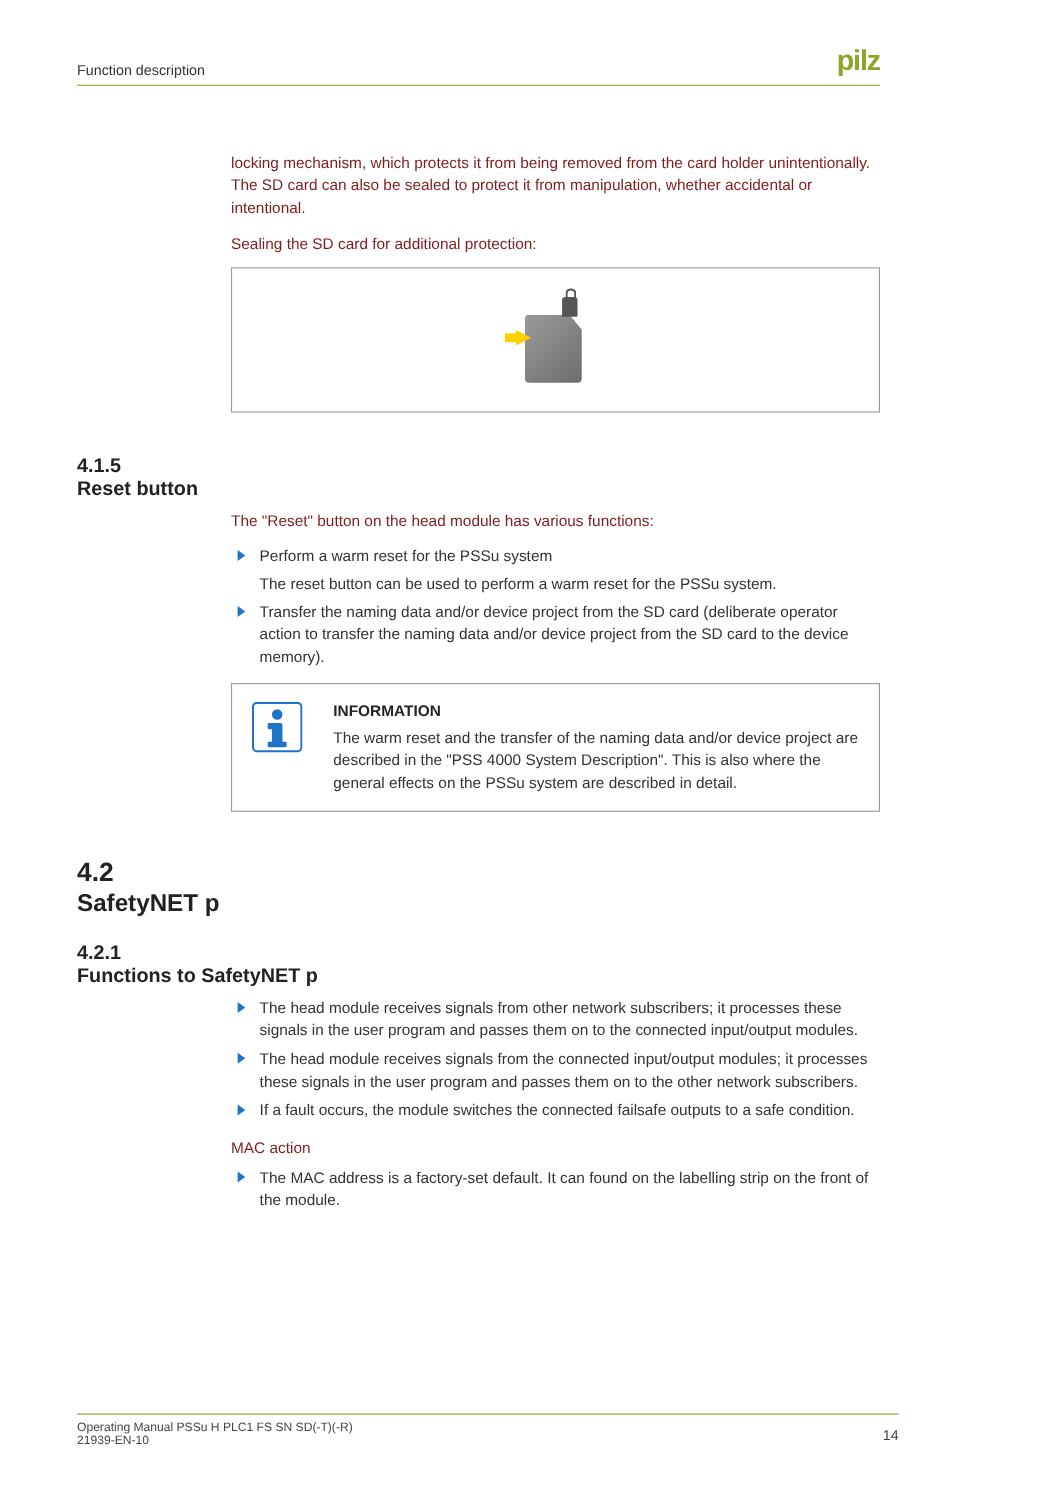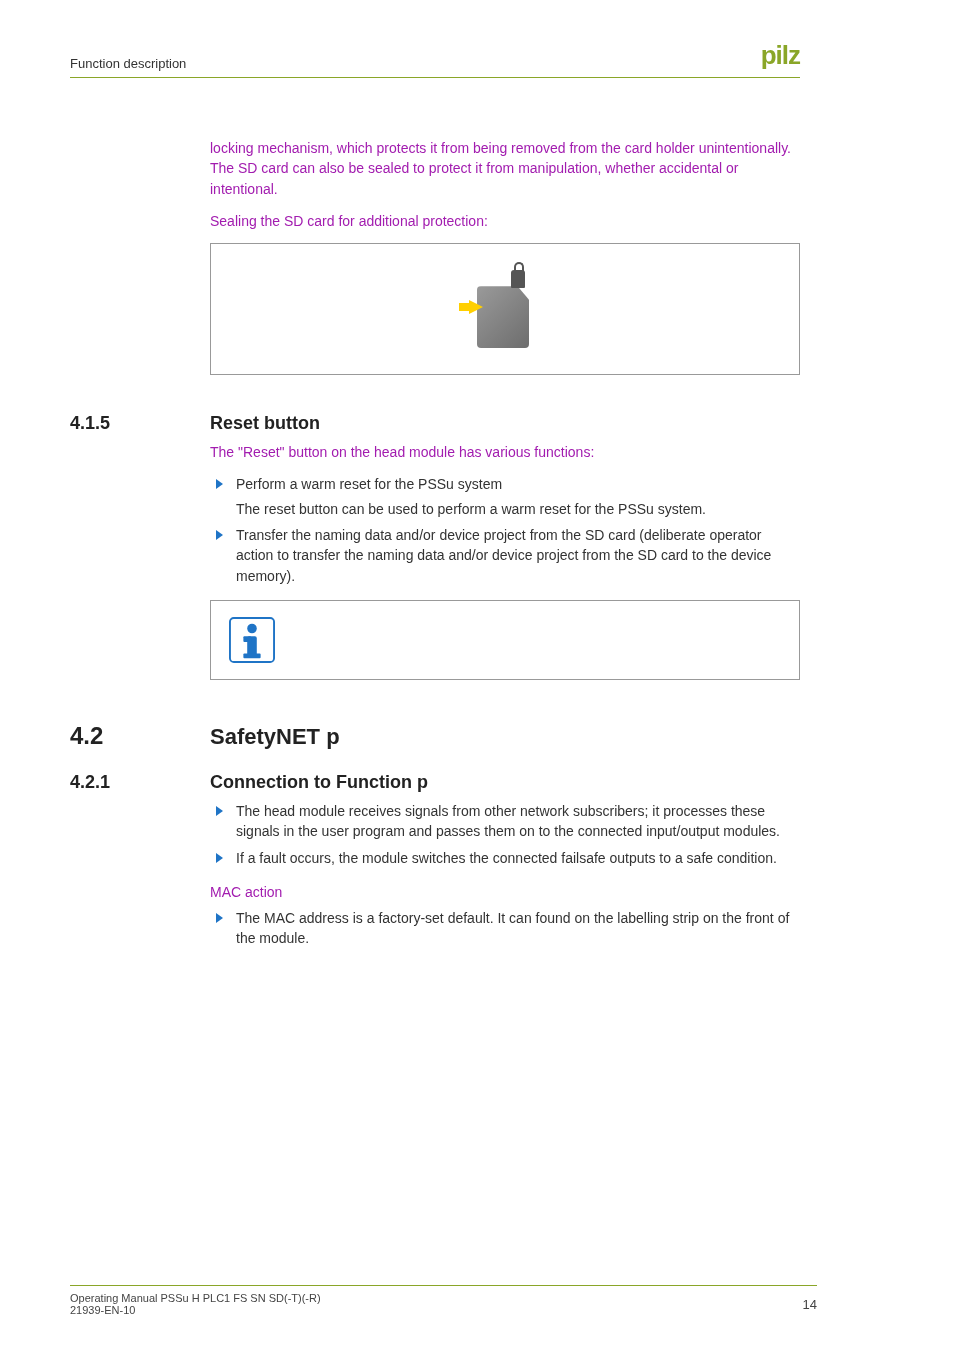--- a/index.html
+++ b/index.html
@@ -35,21 +35,21 @@
     font-size: 26px;
     letter-spacing: -1px;
     color: #8aa628;
   }
   .content-indent {
     margin-left: 140px;
   }
   .body-text {
     font-size: 14px;
     line-height: 1.45;
-    color: #a21caf;
+    color: #7f1d1d;
     margin: 0 0 12px 0;
   }
   .figure-box {
     margin-left: 140px;
     margin-top: 8px;
     margin-bottom: 38px;
     border: 1px solid #999;
     height: 130px;
     display: flex;
     justify-content: center;
@@ -96,20 +96,21 @@
     content:"";
     position:absolute;
     left:-24px; top:-4px;
     width:12px;height:8px;
     background:#ffcf00;
   }
   .section-row {
     display: flex;
     align-items: baseline;
     margin-bottom: 8px;
+    flex-direction: column;
   }
   .sec-num {
     width: 140px;
     font-size: 18px;
     font-weight: bold;
     color: #222;
     flex-shrink: 0;
   }
   .sec-num.h2 {
     font-size: 24px;
@@ -236,34 +237,39 @@
   </div>
 
   <div class="info-box">
     <svg class="info-icon" viewBox="0 0 48 48">
       <rect x="1" y="1" width="46" height="46" rx="4" fill="#fff" stroke="#1f74c6" stroke-width="2"></rect>
       <circle cx="24" cy="12" r="5" fill="#1f74c6"></circle>
       <rect x="19" y="20" width="10" height="22" rx="2" fill="#1f74c6"></rect>
       <rect x="15" y="20" width="8" height="6" rx="1" fill="#1f74c6"></rect>
       <rect x="15" y="38" width="18" height="5" rx="1" fill="#1f74c6"></rect>
     </svg>
+    <div class="info-text-block">
+      <p class="info-heading">INFORMATION</p>
+      <p class="info-body">The warm reset and the transfer of the naming data and/or device project are described in the "PSS 4000 System Description". This is also where the general effects on the PSSu system are described in detail.</p>
+    </div>
   </div>
 
   <div class="section-row" style="margin-bottom:22px;">
     <span class="sec-num h2">4.2</span>
     <span class="sec-title h2">SafetyNET p</span>
   </div>
 
   <div class="section-row">
     <span class="sec-num">4.2.1</span>
-    <span class="sec-title">Connection to Function p</span>
+    <span class="sec-title">Functions to SafetyNET p</span>
   </div>
   <div class="content-indent">
     <ul class="bullet-list">
       <li><span>The head module receives signals from other network subscribers; it processes these signals in the user program and passes them on to the connected input/output modules.</span></li>
+      <li><span>The head module receives signals from the connected input/output modules; it processes these signals in the user program and passes them on to the other network subscribers.</span></li>
       <li><span>If a fault occurs, the module switches the connected failsafe outputs to a safe condition.</span></li>
     </ul>
     <p class="body-text" style="margin-bottom:6px;">MAC action</p>
     <ul class="bullet-list">
       <li><span>The MAC address is a factory-set default. It can found on the labelling strip on the front of the module.</span></li>
     </ul>
   </div>
 
   <div class="footer">
     <div>

